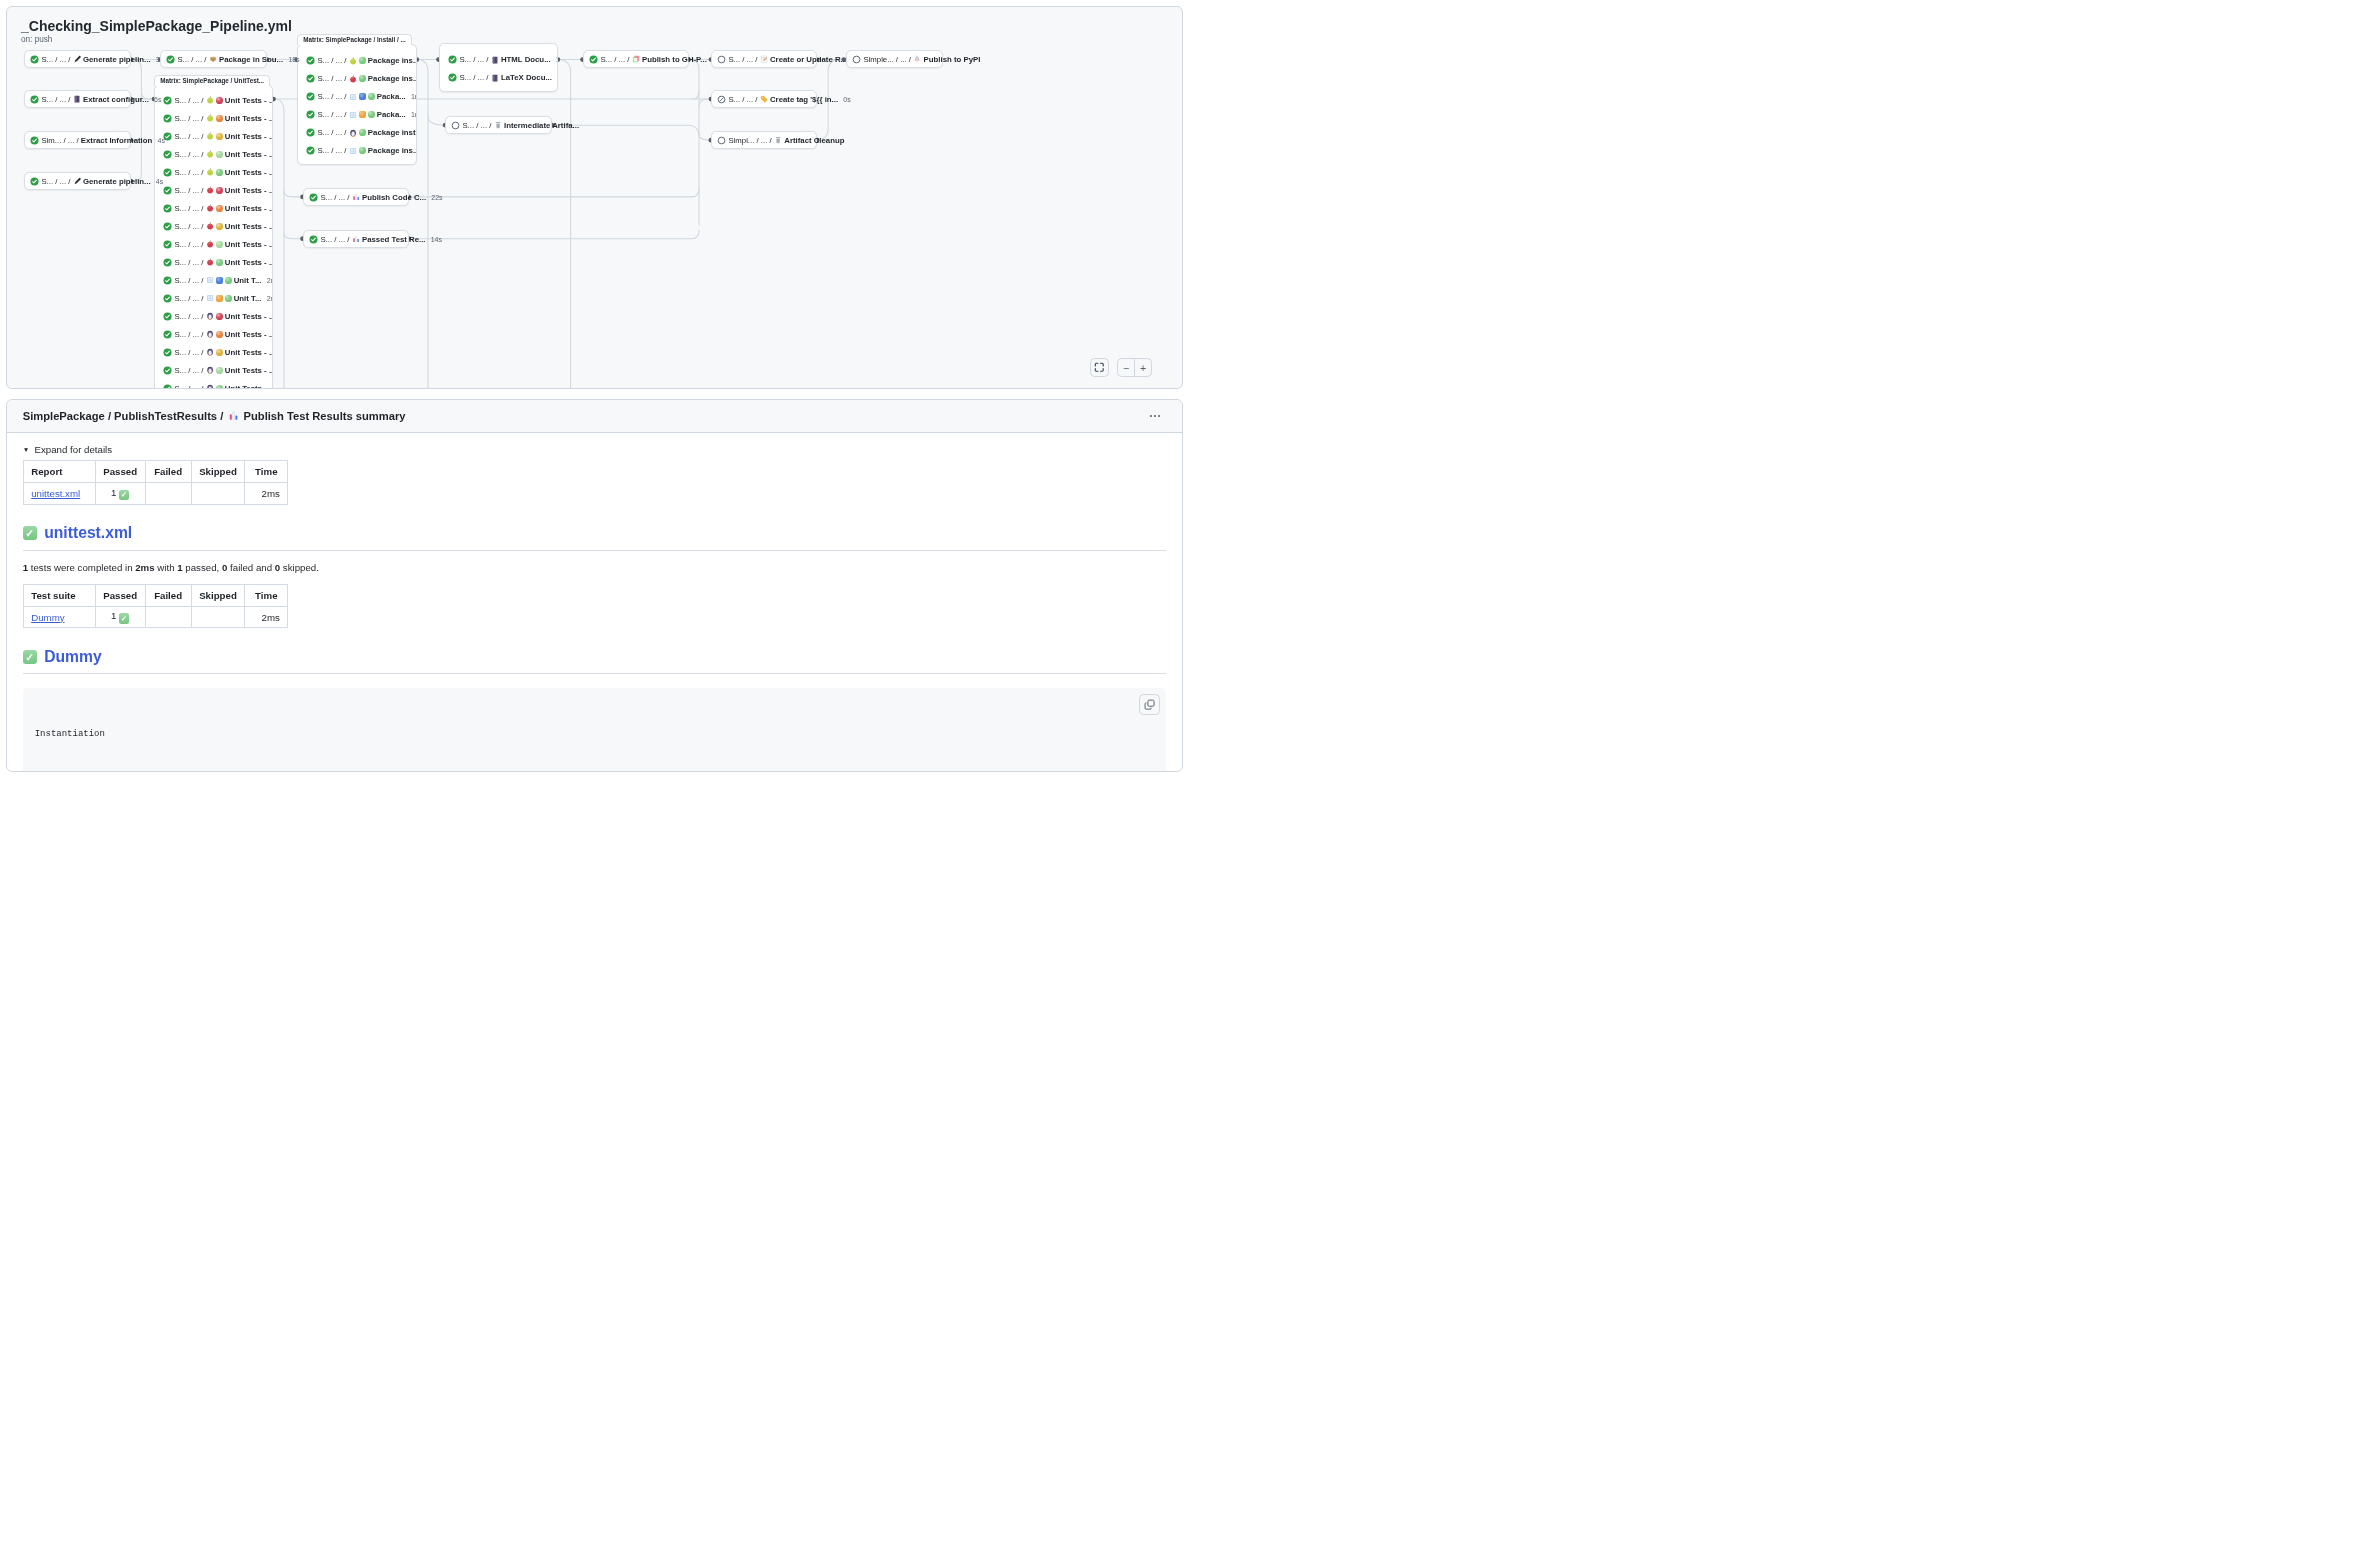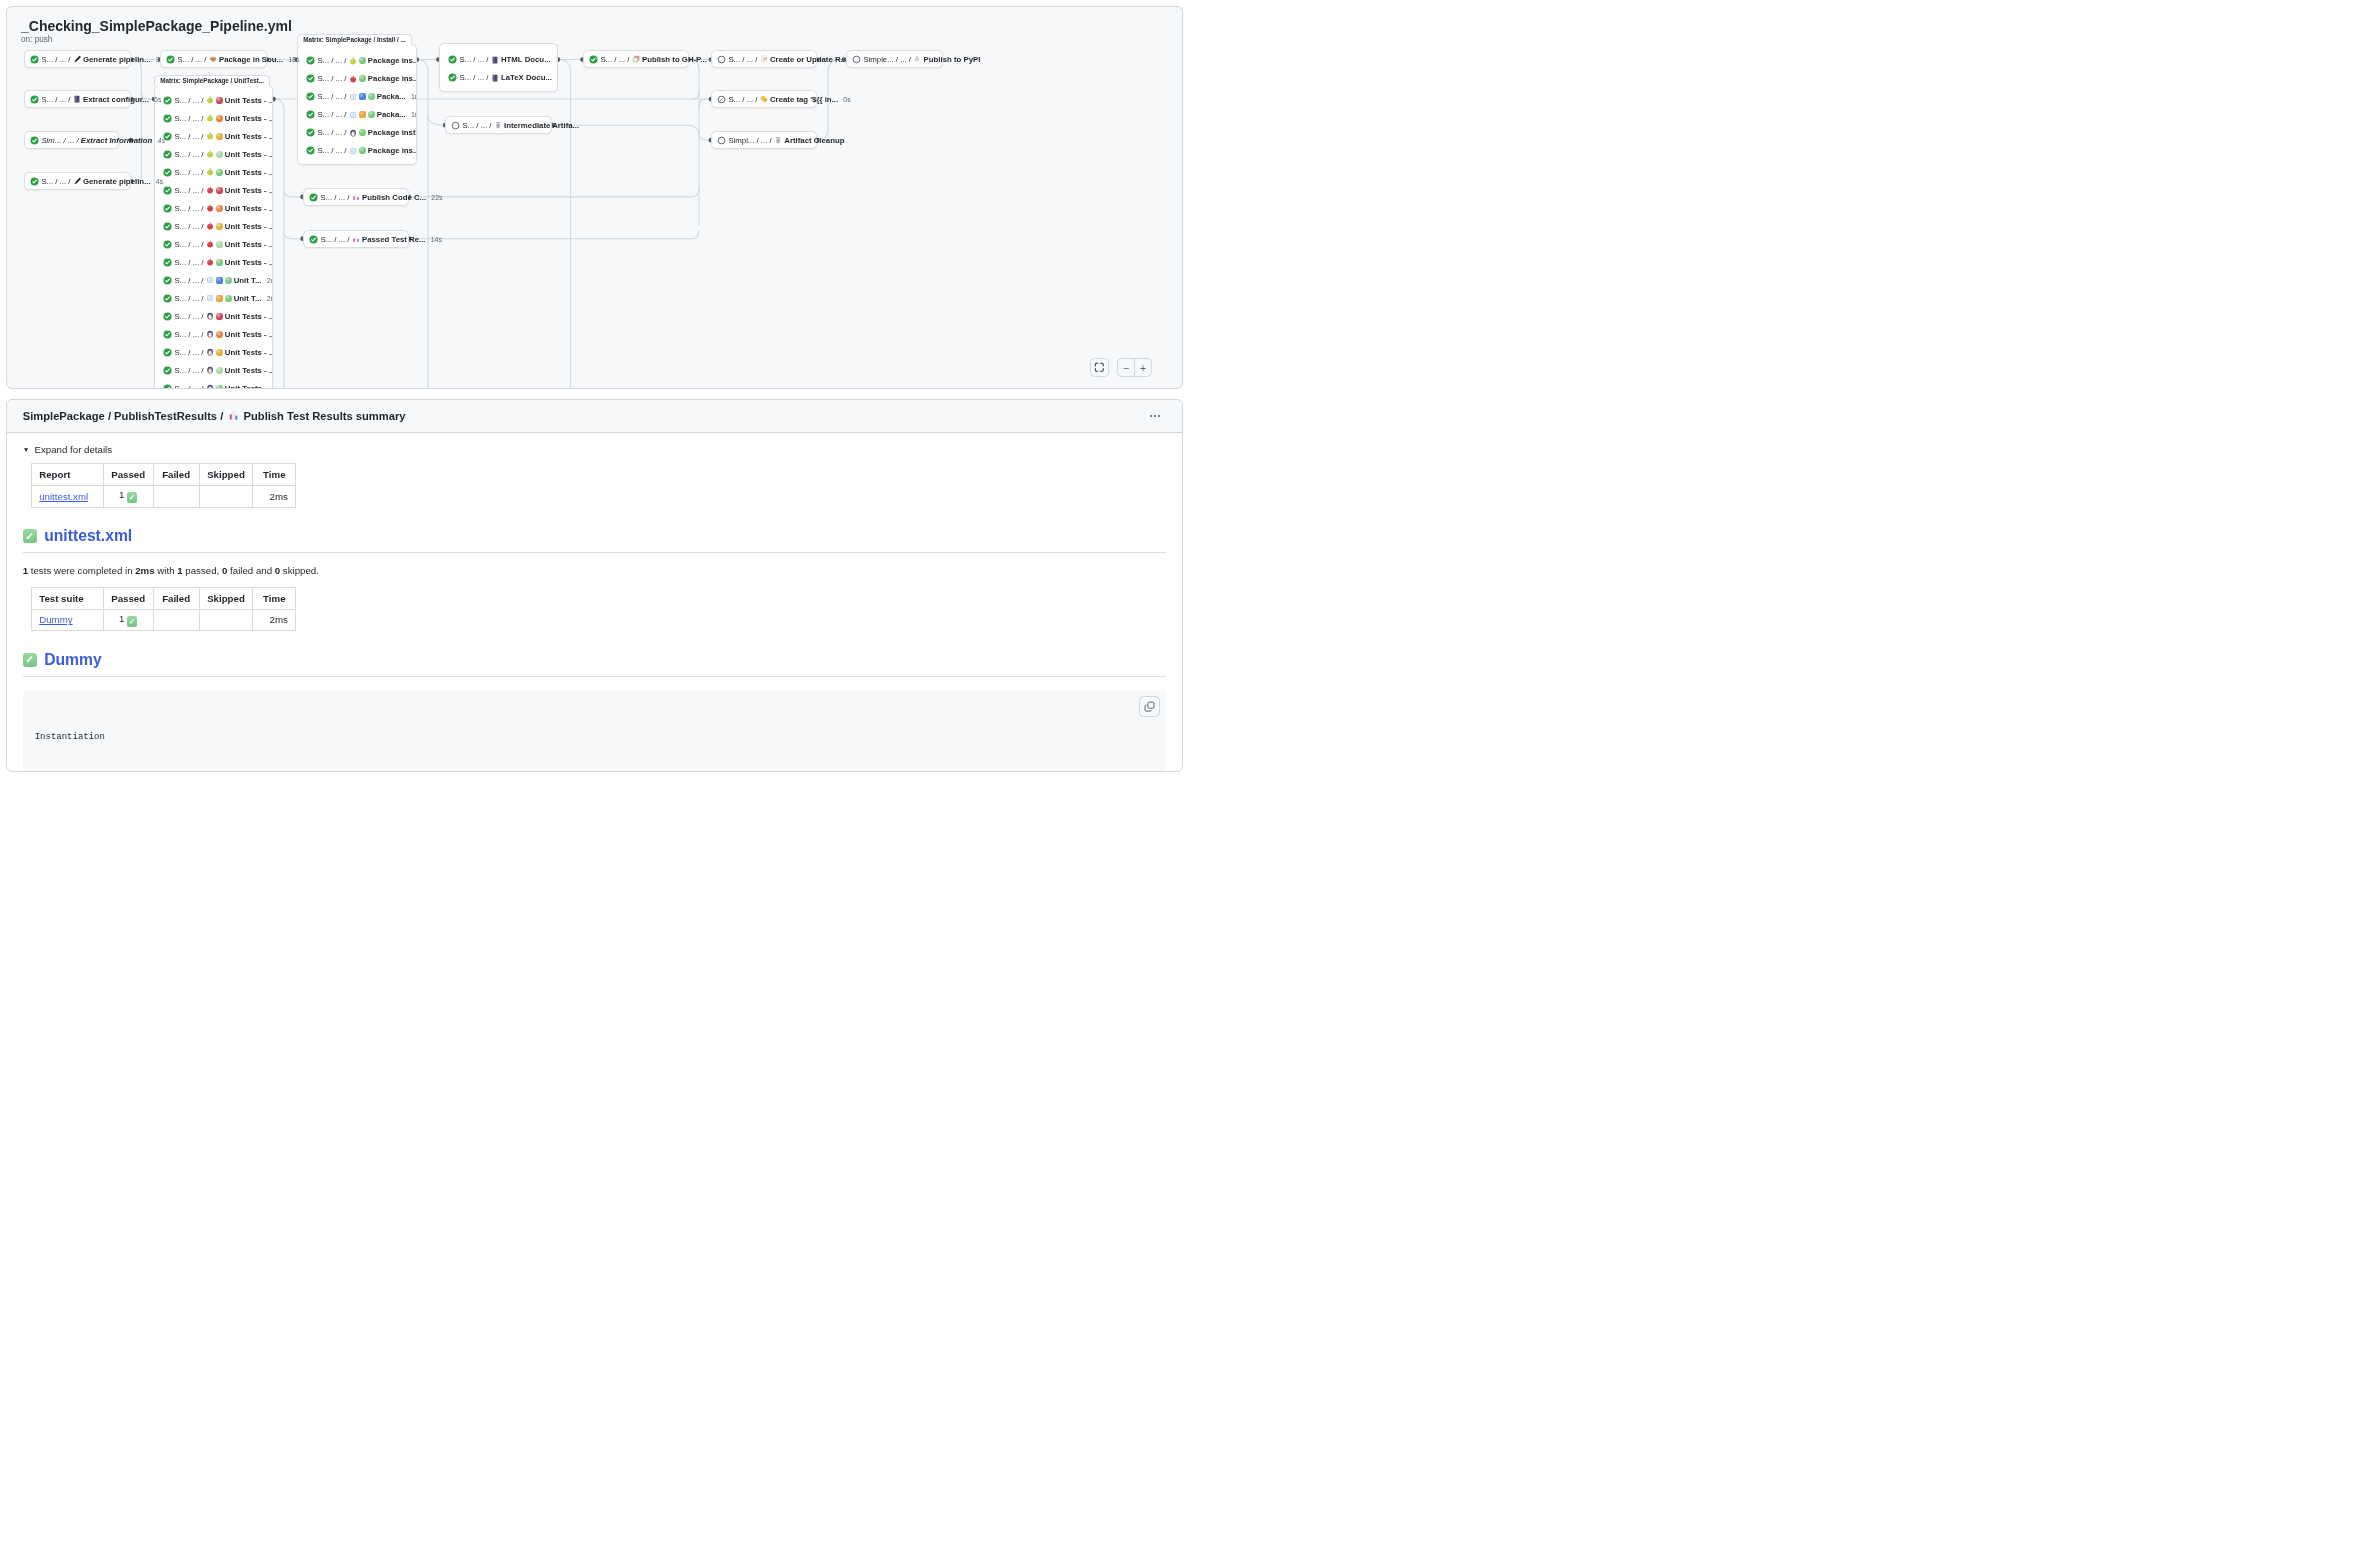--- a/index.html
+++ b/index.html
@@ -32,21 +32,21 @@
   .s-header{height:32px;background:#f6f8fa;border-bottom:0.7px solid #d0d7de;border-radius:6px 6px 0 0;display:flex;align-items:center;gap:4.5px;padding:0 15.7px;font-size:11.2px;font-weight:700;}
   .kebab{margin-left:auto;width:22.4px;height:19.4px;display:flex;align-items:center;justify-content:center;gap:2.2px;border:none;background:transparent;cursor:pointer;}
   .kebab i{width:2.2px;height:2.2px;border-radius:50%;background:#57606a;}
   .s-body{padding:0 15.7px;}
   h1.s-h1{font-size:20px;font-weight:600;color:#1f2328;margin:12px 0 0;padding-bottom:7.5px;border-bottom:0.7px solid #d8dee4;display:flex;align-items:center;gap:10.5px;}
   .badge{display:inline-flex;font-size:7.8px;font-weight:600;color:#fff;border-radius:3px;overflow:hidden;line-height:1;transform:translateY(1.5px);}
   .badge .k{background:#555;padding:3px 4.5px 2.2px;}
   .badge .v{background:#4c1;padding:3px 5.2px 2.2px;}
   .expand{margin:11.2px 0 5.2px;font-size:9.7px;color:#1f2328;display:flex;align-items:center;gap:5.2px;cursor:pointer;}
   .expand .tri{font-size:6.7px;}
-  table.s-table{border-collapse:collapse;font-size:9.7px;margin:8px;border-radius:8px;}
+  table.s-table{border-collapse:collapse;font-size:9.7px;margin:0;border-radius:8px;}
   .s-table th,.s-table td{border:0.7px solid #d4dbe2;height:21.7px;padding:0 7.5px;box-sizing:border-box;}
   .s-table th{font-weight:700;}
   .s-table th.c,.s-table td.c{text-align:center;}
   .s-table th.l,.s-table td.l{text-align:left;}
   .s-table td.r{text-align:right;}
   a.s-link{color:#3d5dd7;text-decoration:underline;cursor:pointer;}
   .ck{display:inline-flex;align-items:center;justify-content:center;background:linear-gradient(#9ad9a4,#77c583);border-radius:2.2px;color:#fff;font-weight:700;line-height:1;}
   .ck-13{width:10.5px;height:10.5px;font-size:7.5px;vertical-align:-1.5px;margin-left:2.2px;}
   .ck-19{width:14px;height:14px;font-size:10.5px;border-radius:3px;}
   h2.s-h2{font-size:15.7px;font-weight:600;color:#3d5dd7;margin:19.4px 0 0;padding-bottom:7.5px;border-bottom:0.7px solid #d8dee4;display:flex;align-items:center;gap:7.5px;}
@@ -636,21 +636,21 @@
         <span class="gi">
           <svg width="8.2" height="8.2" viewBox="0 0 16 16">
             <rect x="3" y="1.5" width="10" height="13" rx="1.4" fill="#4d4266"></rect>
             <rect x="4.6" y="1.5" width="2" height="13" fill="#847aa6"></rect>
             <rect x="11.6" y="2.3" width="1" height="11.4" fill="#ddd8ea"></rect>
           </svg>
         </span>
         <span class="g-label">Extract configur...</span>
         <span class="g-time">6s</span>
       </div>
-      <div class="g-node" style="left: 17px; top: 124px; width: 95px; font-style: italic;">
+      <div class="g-node" style="left: 17px; top: 124px; width: 107px;">
         <span class="g-status">
           <svg width="9" height="9" viewBox="0 0 16 16">
             <circle cx="8" cy="8" r="7.2" fill="#2f9e49"></circle>
             <path d="M4.6 8.3l2.2 2.3 4.6-5" stroke="#fff" stroke-width="1.8" fill="none" stroke-linecap="round" stroke-linejoin="round"></path>
           </svg>
         </span>
         <span class="g-pre">Sim... / ... /</span>
         <span class="g-label">Extract Information</span>
         <span class="g-time">4s</span>
       </div>

